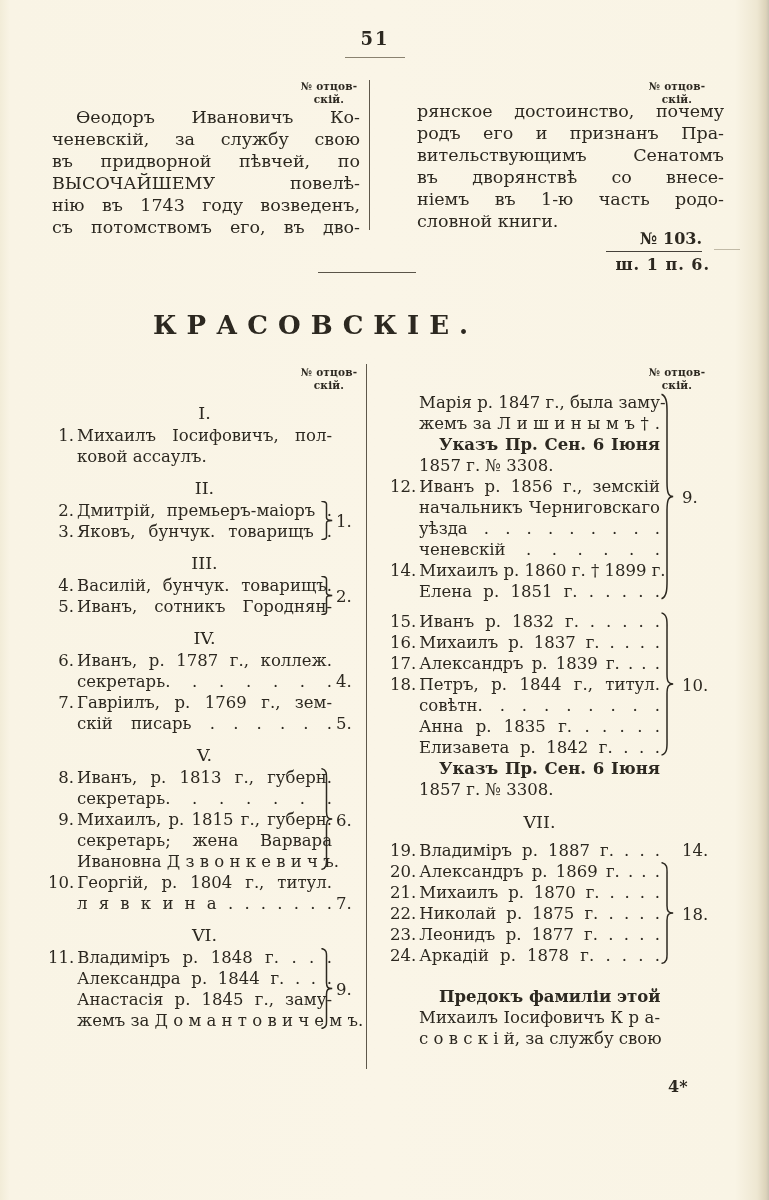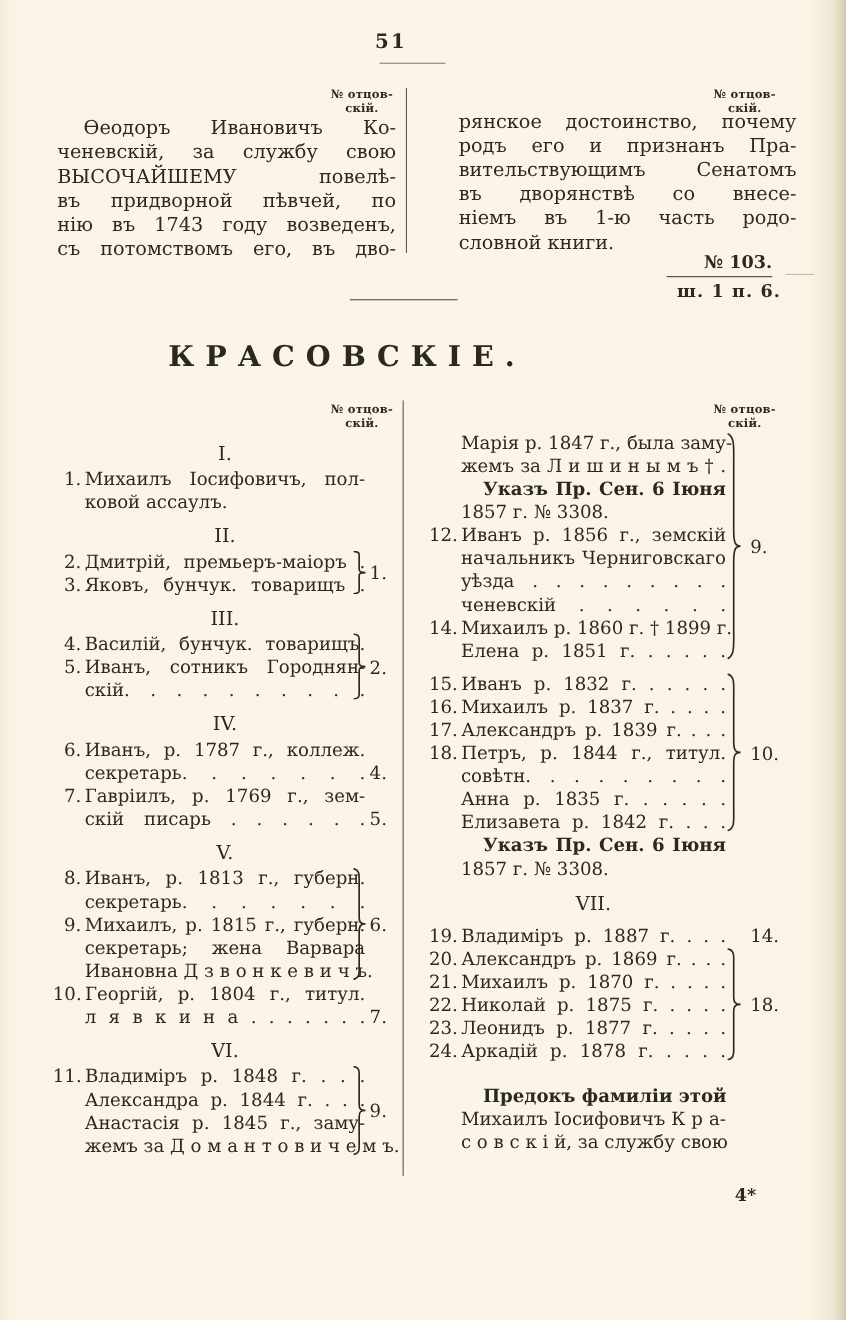--- a/index.html
+++ b/index.html
@@ -2,21 +2,21 @@
 <html><head>
 <meta charset="utf-8">
 <style>
   html,body{margin:0;padding:0;background:#d8d2c0;}
   .page{
     position:relative;width:769px;height:1200px;overflow:hidden;
     font-family:"DejaVu Serif","Liberation Serif",serif;color:#2c2820;
     background:linear-gradient(90deg,#f2ecd8 0px,#f9f4e5 10px,#faf5e7 380px,#f9f4e5 735px,#eee7d2 757px,#dcd3ba 766px,#c9c2b2 769px);
   }
   
-  .pagenum{position:absolute;left:341px;top:28px;width:68px;
+  .pagenum{position:absolute;left:341px;top:28px;width:68px;text-align:center;
     font-size:18px;font-weight:bold;letter-spacing:2px;}
   .pagenum-rule{position:absolute;left:345px;top:57px;width:60px;height:1px;background:#8a8270;}
   
   .mini{position:absolute;width:66px;font-size:10.5px;line-height:12.5px;text-align:center;
     font-weight:bold;letter-spacing:.2px;}
   #mini-top-left{left:296px;top:80px}
   #mini-top-right{left:644px;top:80px}
   #mini-main-left{left:296px;top:366px}
   #mini-main-right{left:644px;top:366px}
   
@@ -84,22 +84,22 @@
   </div>
   <div class="mini" id="mini-top-right">
     <div>№ отцов-</div>
     <div>скій.</div>
   </div>
   <div class="vrule" id="vrule-top"></div>
 
   <div class="toppar" id="top-left-par">
     <div class="pline ind">Ѳеодоръ Ивановичъ Ко-</div>
     <div class="pline">ченевскій, за службу свою</div>
+    <div class="pline">въ придворной пѣвчей, по</div>
     <div class="pline">ВЫСОЧАЙШЕМУ повелѣ-</div>
-    <div class="pline">въ придворной пѣвчей, по</div>
     <div class="pline">нію въ 1743 году возведенъ,</div>
     <div class="pline">съ потомствомъ его, въ дво-</div>
   </div>
   <div class="toppar" id="top-right-par">
     <div class="pline">рянское достоинство, почему</div>
     <div class="pline">родъ его и признанъ Пра-</div>
     <div class="pline">вительствующимъ Сенатомъ</div>
     <div class="pline">въ дворянствѣ со внесе-</div>
     <div class="pline">ніемъ въ 1-ю часть родо-</div>
     <div class="pline noj">словной книги.</div>
@@ -159,21 +159,20 @@
         <div class="row">
           <span class="gut">4.</span>
           <span class="txt">Василій, бунчук. товарищъ.</span>
         </div>
         <div class="row">
           <span class="gut">5.</span>
           <span class="txt">Иванъ, сотникъ Городнян-</span>
         </div>
         <div class="row">
           <span class="gut"></span>
-          <span class="txt">скій. . . . . . . . . .</span>
         </div>
         <span class="brace">
           <svg viewBox="0 0 14 100" preserveAspectRatio="none">
             <path d="M1.5,0.6 C8,1.8 7,7 7,13 L7,43 C7,48.5 8.5,50 13.2,50 C8.5,50 7,51.5 7,57 L7,87 C7,93 8,98.2 1.5,99.4" fill="none" stroke="#2c2820" stroke-width="1.5" vector-effect="non-scaling-stroke"></path>
           </svg>
         </span>
         <span class="refn gref">2.</span>
       </div>
       <div class="h">IV.</div>
       <div class="group">

